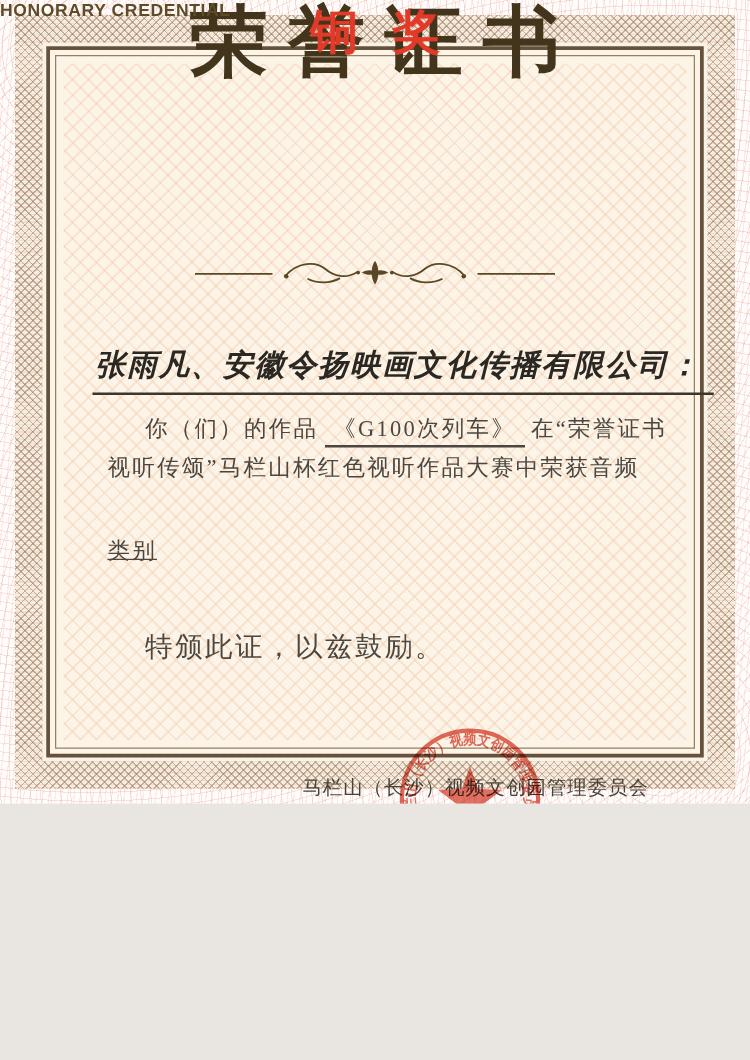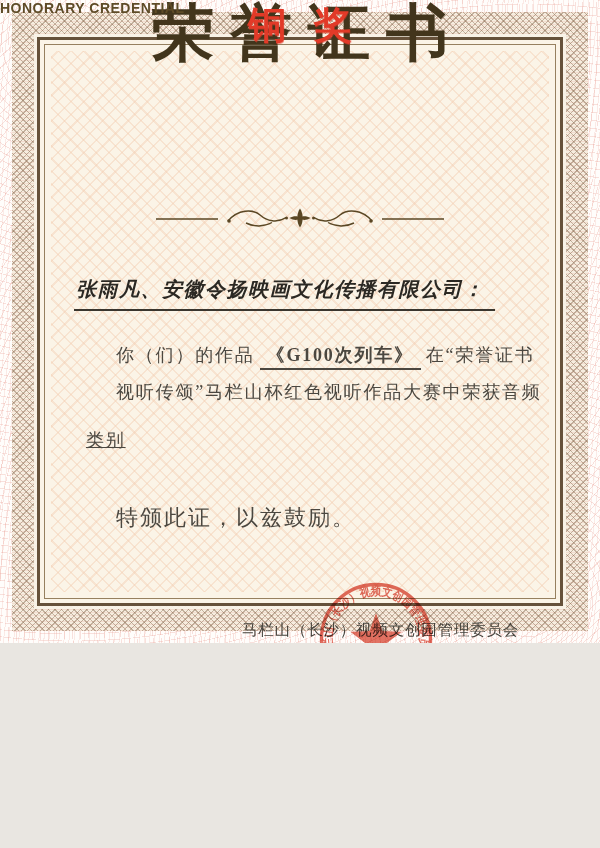--- a/index.html
+++ b/index.html
@@ -41,32 +41,32 @@
     letter-spacing:16px;text-indent:16px;
   }
   .subtitle{
     left:0;right:0;top:182;text-align:left;
     font-family:"Liberation Sans","DejaVu Sans",sans-serif;
     font-size:14px;color:#5e4b27;letter-spacing:.5px;font-weight:700;
   }
   .flourish{left:150px;top:206px;width:300px;height:26px;}
   .recipient{
     left:74px;top:276px;display:inline-block;
-    font-style:italic;font-weight:700;font-size:20px;color:#2b2823;
+    font-style:italic;font-weight:700;font-size:24px;color:#2b2823;
     letter-spacing:1.5px;padding:0 10px 6px 2px;border-bottom:2px solid #3a362e;
     white-space:nowrap;
   }
   .bodyline{
     left:86px;white-space:nowrap;
     font-size:18px;color:#4b4740;letter-spacing:1.8px;
   }
   .indent{padding-left:30px;}
   .work-title{
     display:inline-block;border-bottom:2px solid #4b4740;
-    padding:0 7px 1px 7px;margin:12px 5px;font-weight:700;
+    padding:0 7px 1px 7px;margin:0 5px;font-weight:400;
   }
   .award{
     left:0;right:0;top:449;text-align:center;
     font-weight:900;font-size:38px;color:#e23a28;
     letter-spacing:28px;text-indent:28px;
     text-shadow:.5px .5px 0 rgba(226,58,40,.5);
   }
   .closing{left:116px;top:503px;font-size:22px;color:#4b4740;letter-spacing:2px;white-space:nowrap;}
   .issuer{left:242px;top:620px;font-size:15.5px;color:#45423c;letter-spacing:.8px;white-space:nowrap;}
   .date{left:305px;top:653px;font-size:12px;color:#45423c;letter-spacing:1px;white-space:nowrap;}
@@ -112,21 +112,21 @@
         <path d="M160.5,12 C156.5,9.5 152,9.5 150,12 C152,14.5 156.5,14.5 160.5,12 Z"></path>
         <circle cx="136.5" cy="12" r="1.5"></circle>
         <circle cx="163.5" cy="12" r="1.5"></circle>
       </g>
     </svg>
 
     <div class="abs recipient">张雨凡、安徽令扬映画文化传播有限公司：</div>
 
     <div class="abs bodyline indent" style="top:331px;"><span>你（们）的作品</span><span class="work-title">《G100次列车》</span><span>在“荣誉证书</span></div>
 
-    <div class="abs bodyline" style="top:380px;margin-left:30px;">视听传颂”马栏山杯红色视听作品大赛中荣获音频</div>
+    <div class="abs bodyline" style="top:362px;">视听传颂”马栏山杯红色视听作品大赛中荣获音频</div>
 
     <div class="abs bodyline" style="top:428px;text-decoration:underline;">类别</div>
 
     <div class="abs award">铜奖</div>
 
     <div class="abs closing">特颁此证，以兹鼓励。</div>
 
     <div class="abs issuer">马栏山（长沙）视频文创园管理委员会</div>
 
     <div class="abs date">二〇二一年十一月</div>

